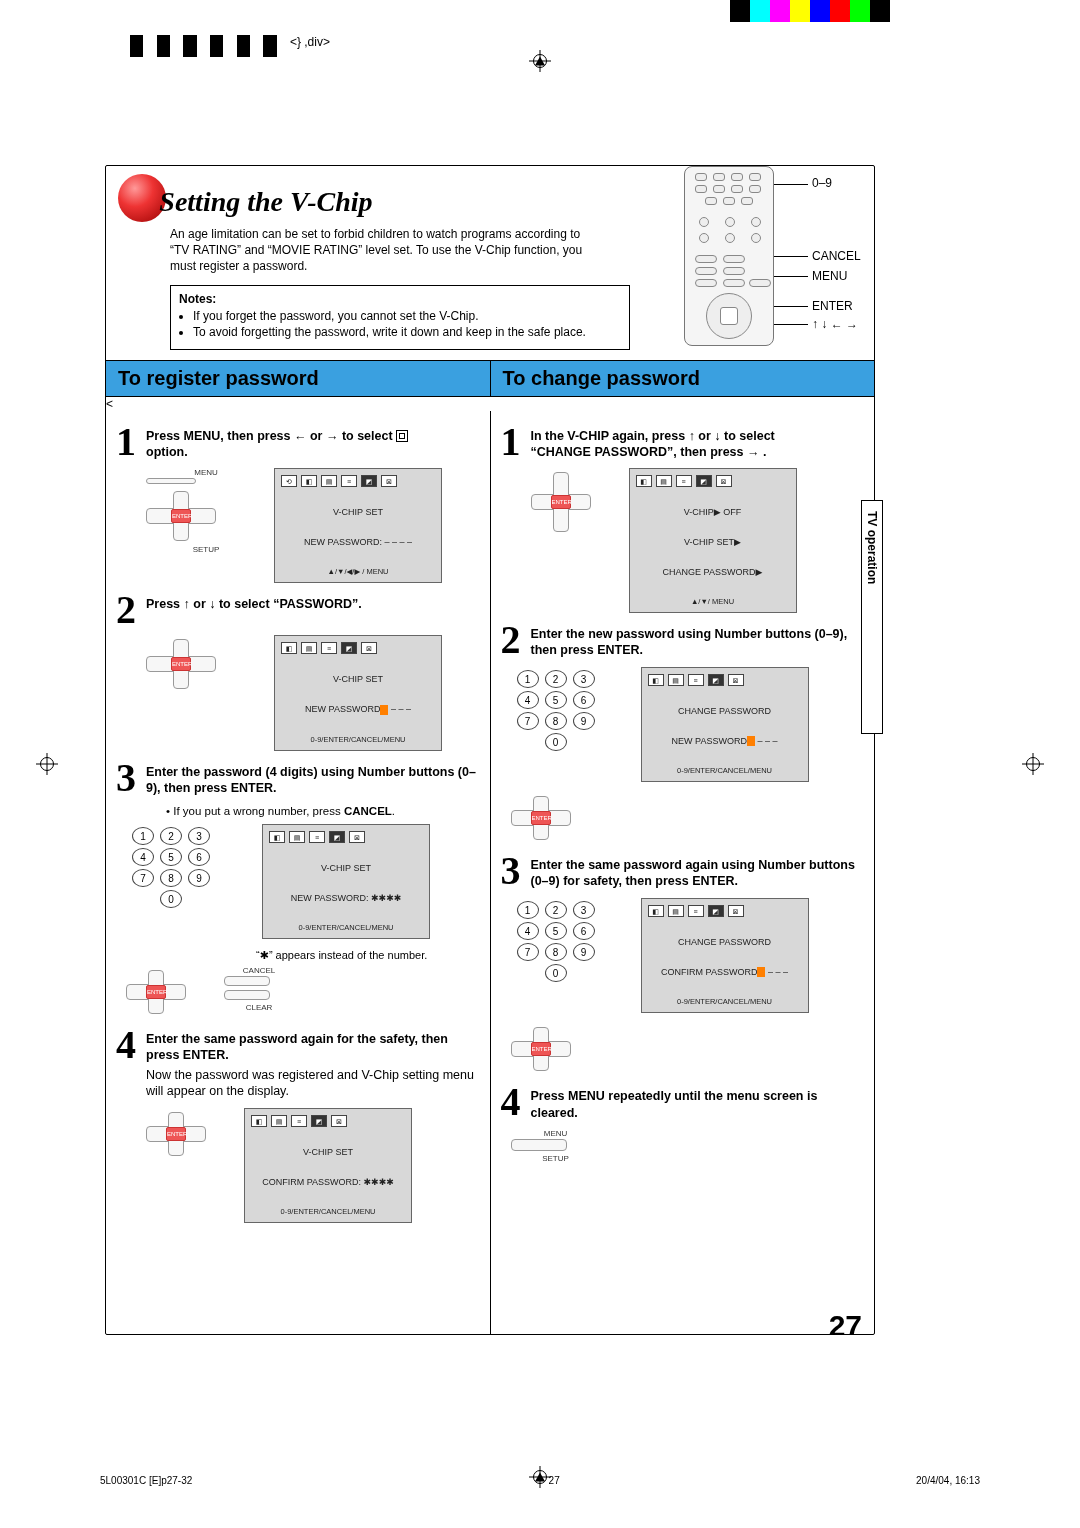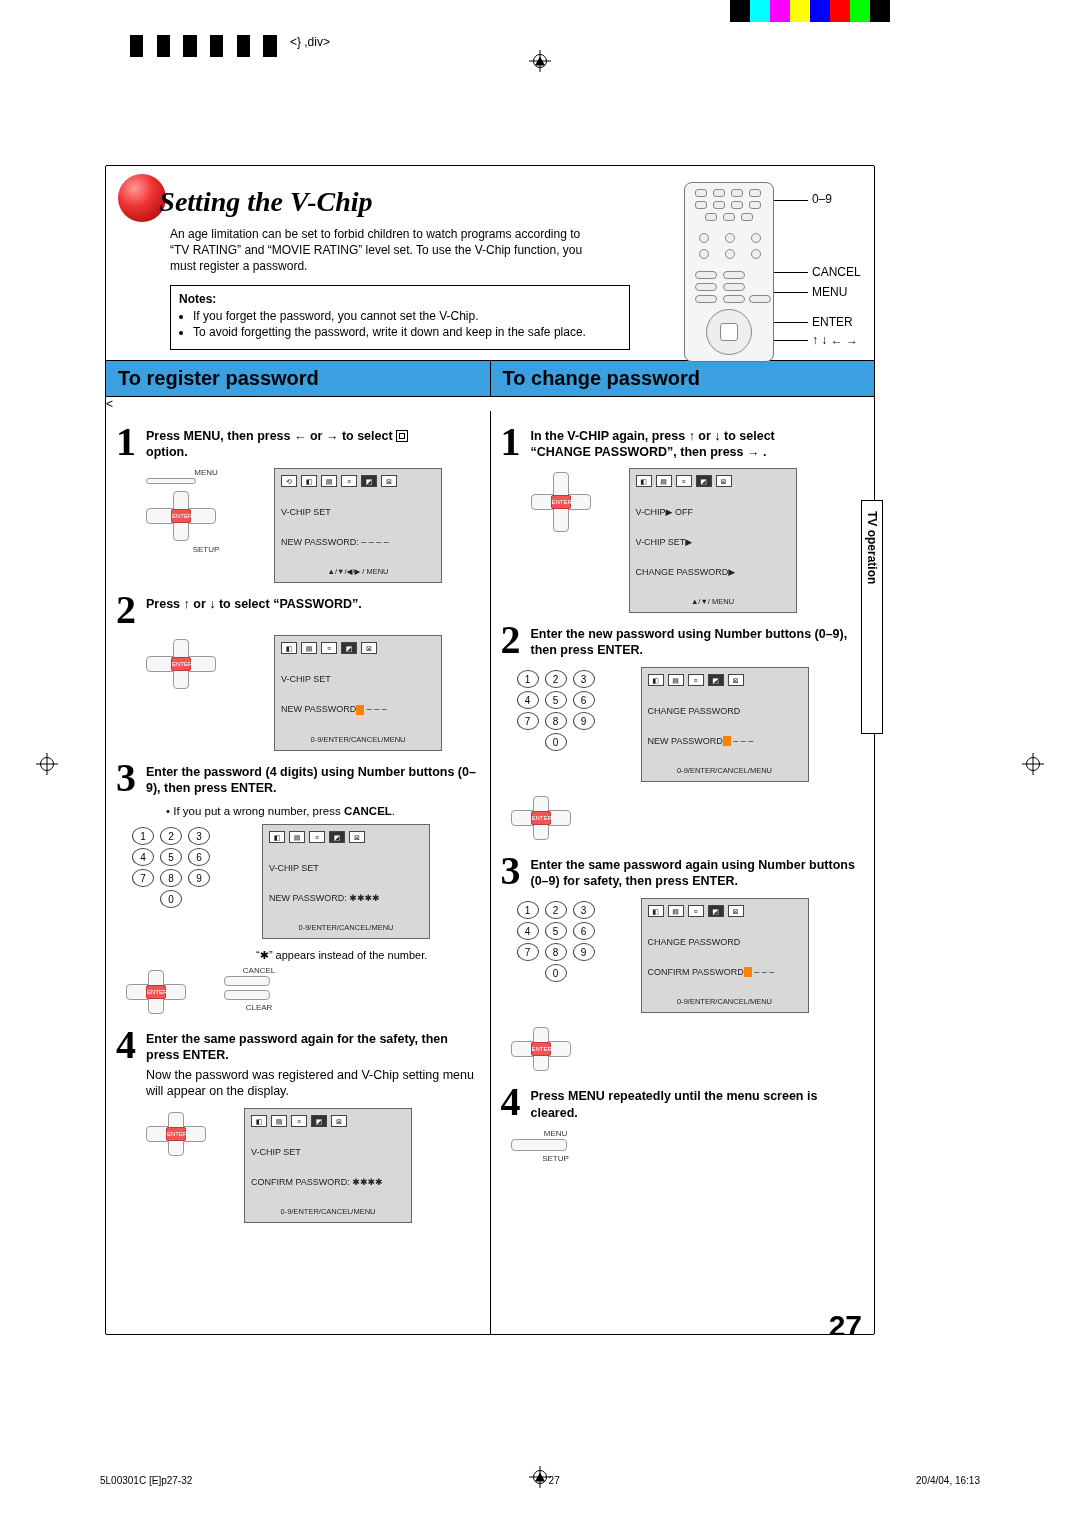--- a/index.html
+++ b/index.html
@@ -91,21 +91,21 @@
     border:1px solid #000;
     padding:6px 8px 8px 8px;
     width: 460px;
     font-size:12px;
   }
   .notes-box .nb-title{ font-weight:bold; }
   .notes-box ul{ margin:3px 0 0 14px; padding:0; }
   .notes-box li{ margin:0 0 2px 0; }
 
   .remote-illus {
-    position:absolute; top:16px; right:10px;
+    position:absolute; top:0; right:10px;
     width:190px; height:190px;
     font-size:12px;
   }
   .remote {
     position:absolute; left:10px; top:0;
     width:90px; height:180px;
     border:1px solid #777; border-radius:8px;
     background:#f5f5f5;
   }
   .remote .btn{
@@ -181,21 +181,21 @@
   .screen{
     width:168px; border:1px solid #666; background:#d8d8d8;
     padding:6px 6px 6px 6px; font-size:9px; color:#222;
   }
   .screen-icons{ display:flex; gap:4px; margin-bottom:6px;}
   .screen-icons span{
     width:16px;height:12px; border:1px solid #444; background:#fff;
     font-size:7px; text-align:center; line-height:11px;
   }
   .screen-icons .sel{ background:#333; color:#fff;}
-  .screen .line{ display:flex; justify-content:flex-start; margin:20px 0;}
+  .screen .line{ display:flex; justify-content:center; margin:20px 0;}
   .screen .fine{ font-size:7.5px; text-align:center; margin-top:6px;}
   .screen .cursorbox{ display:inline-block; width:8px;height:10px;background:#ff7f00; vertical-align:middle;}
 
   .numpad{
     width:90px;
   }
   .numpad .nrow{ display:flex; gap:6px; justify-content:center; margin:3px 0;}
   .numpad .nrow span{
     width:22px;height:18px; border:1px solid #444; border-radius:50%;
     font-size:10px; text-align:center; line-height:17px; background:#fff;

